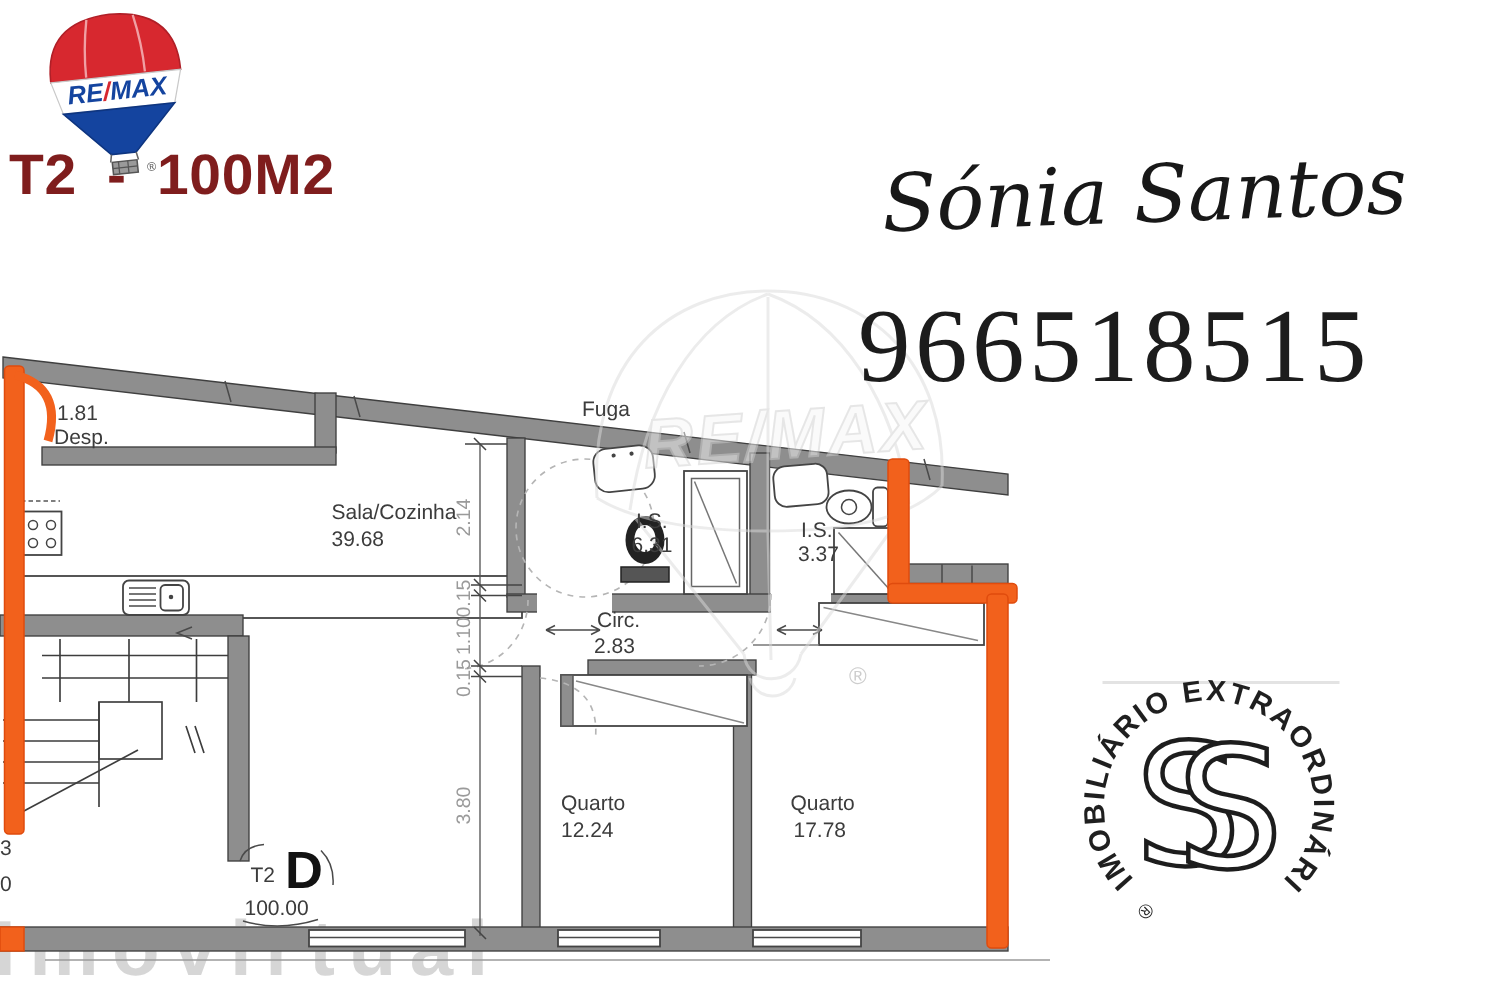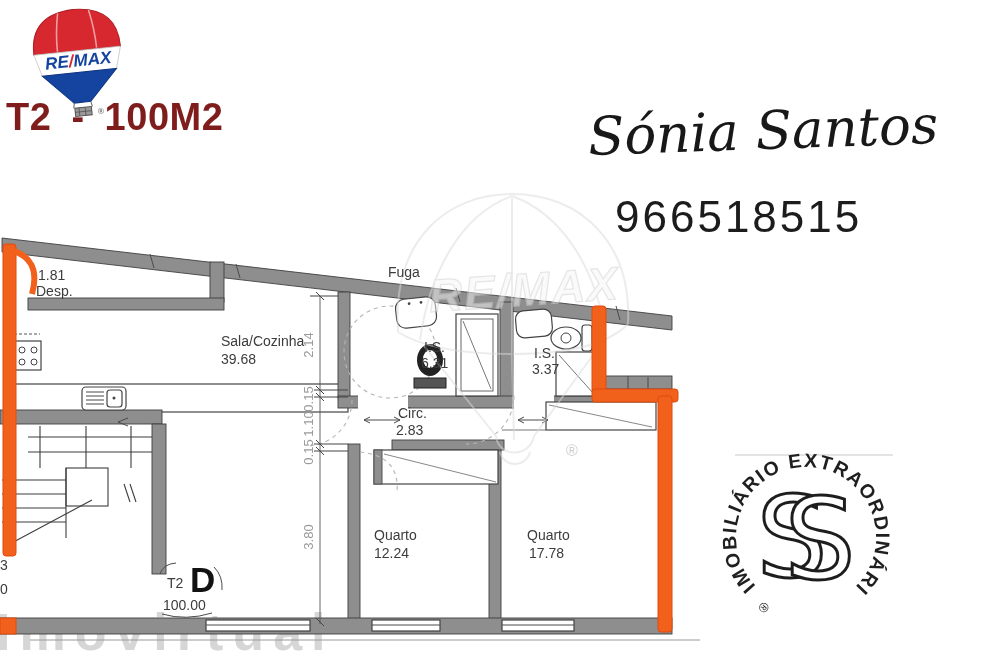--- a/index.html
+++ b/index.html
@@ -8,22 +8,22 @@
   .canvas{position:absolute;inset:0}
   svg.plan{position:absolute;left:0;top:0;display:block}
   .logo{position:absolute;left:26px;top:2px}
   .title{position:absolute;left:6px;top:96px;font-size:38px;font-weight:800;color:#7f1d1d;
          letter-spacing:.5px;word-spacing:9px;white-space:nowrap}
   .price{position:absolute;left:3px;top:144px;font-size:67px;font-weight:800;color:#050505;
          letter-spacing:-1px;white-space:nowrap}
   .agent{position:absolute;left:548px;top:100px;width:430px;text-align:center;
          font-family:"DejaVu Serif",serif;font-style:italic;font-size:53px;color:#181818;
          transform:rotate(-2deg);white-space:nowrap}
-  .phone{position:absolute;left:615px;top:192px;font-size:44px;color:#1c1c1c;
-         letter-spacing:3px;font-family:Liberation Sans, sans-serif;white-space:nowrap}
+  .phone{position:absolute;left:572px;top:192px;font-size:70px;color:#1c1c1c;
+         letter-spacing:3px;font-family:Liberation Serif, serif;white-space:nowrap}
   .lbl{fill:#3c3c3c;font-size:14px;font-family:"Liberation Sans",sans-serif}
   .dim{fill:#9a9a9a;font-size:13px;font-family:"Liberation Sans",sans-serif}
   .wall{fill:#8e8e8e;stroke:#3f3f3f;stroke-width:.9}
   .orange{fill:#f2611c;stroke:#e04b0d;stroke-width:1}
   .fix{fill:#fff;stroke:#444;stroke-width:1.2}
   .thin{stroke:#4a4a4a;stroke-width:1;fill:none}
   .dash{stroke:#b5b5b5;stroke-width:1.1;fill:none;stroke-dasharray:4,4}
   .wm{stroke:#dadada;stroke-width:2;fill:none}
 </style>
 </head>

